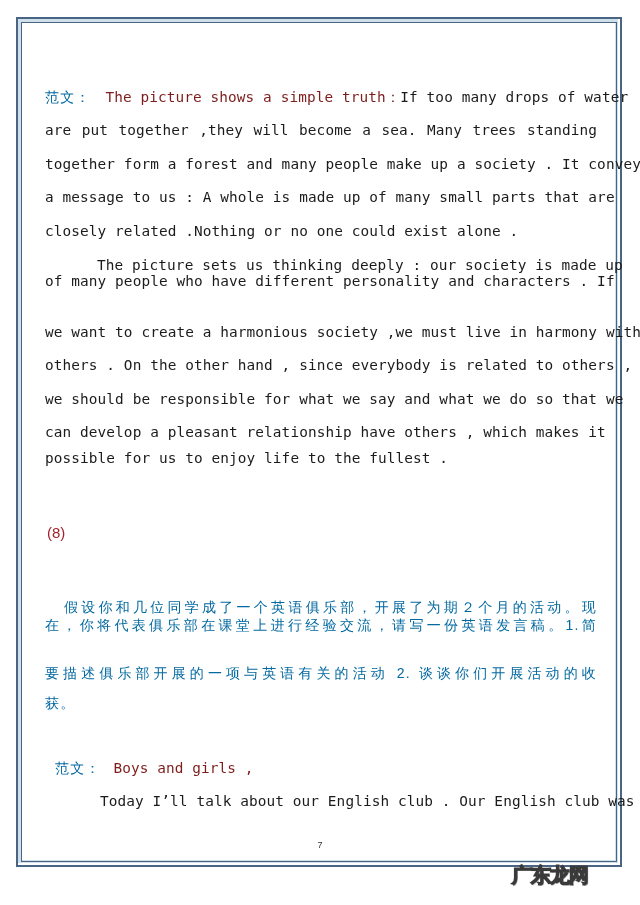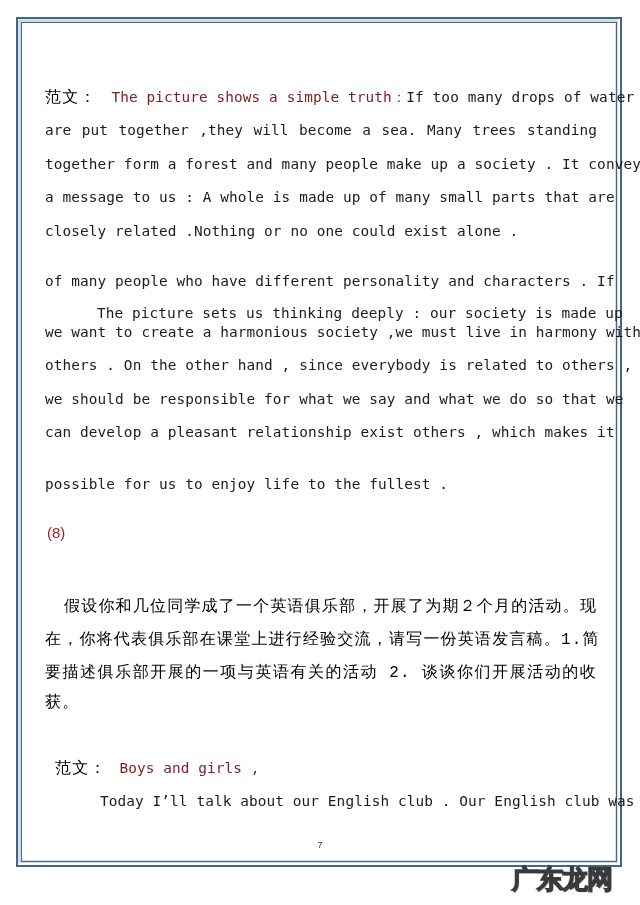--- a/index.html
+++ b/index.html
@@ -58,23 +58,23 @@
     line-height: 18px;
   }
   .justify {
     text-align: justify;
     text-align-last: justify;
   }
   .label-olive {
     color: #7f1d1d;
   }
   .cjk {
-    font-family: Liberation Mono, monospace;
-    color: #000000;
-    font-size: 16px;
+    font-family: Liberation Sans, sans-serif;
+    color: #0369a1;
+    font-size: 14px;
     letter-spacing: 1.2px;
   }
   .section-num {
     position: absolute;
     left: 47px;
     top: 524px;
     font-family: "Liberation Sans", "DejaVu Sans", sans-serif;
     font-size: 15px;
     color: #a3222e;
   }
@@ -87,21 +87,21 @@
     font-family: "Liberation Sans", "DejaVu Sans", sans-serif;
     font-size: 9px;
     color: #333;
   }
   .watermark {
     position: absolute;
     left: 512px;
     top: 862px;
     font-family: "DejaVu Sans", "Liberation Sans", sans-serif;
     font-weight: bold;
-    font-size: 26px;
+    font-size: 20px;
     letter-spacing: -1px;
     color: #ffffff;
     -webkit-text-stroke: 1.3px #3a3a3a;
     text-shadow: 1px 1px 0 #bbbbbb;
     text-align: center;
   }
 </style>
 </head>
 <body>
 
@@ -113,30 +113,30 @@
 
   <div class="line" style="top:88px;">
     <span class="label-olive cjk">范文：</span>
     <span class="label-olive" style="margin-left:6px;">The picture shows a simple truth：</span><span>If too many drops of water</span>
   </div>
   <div class="line justify" style="top:121px;">are put together ,they will become a sea. Many trees standing</div>
   <div class="line justify" style="top:155px;">together form a forest and many people make up a society . It conveys</div>
   <div class="line justify" style="top:188px;">a message to us : A whole is made up of many small parts that are</div>
   <div class="line" style="top:222px;">closely related .Nothing or no one could exist alone .</div>
 
-  <div class="line justify" style="top:256px; left:52px; width:500px;margin-top:48px;">The picture sets us thinking deeply : our society is made up</div>
+  <div class="line justify" style="top:256px; left:52px; width:500px;">The picture sets us thinking deeply : our society is made up</div>
   <div class="line justify" style="top:272px;">of many people who have different personality and characters . If</div>
   <div class="line justify" style="top:323px;">we want to create a harmonious society ,we must live in harmony with</div>
   <div class="line justify" style="top:356px;">others . On the other hand , since everybody is related to others ,</div>
   <div class="line justify" style="top:390px;">we should be responsible for what we say and what we do so that we</div>
-  <div class="line justify" style="top:423px;">can develop a pleasant relationship exist others , which makes it</div>
-  <div class="line" style="top:475px;">possible for us to enjoy life to the fullest .</div>
+  <div class="line justify" style="top:423px;">can develop a pleasant relationship have others , which makes it</div>
+  <div class="line" style="top:449px;">possible for us to enjoy life to the fullest .</div>
 
   <div class="line cjk justify" style="top:598px; left:19px; width:533px;">假设你和几位同学成了一个英语俱乐部，开展了为期２个月的活动。现</div>
-  <div class="line cjk justify" style="top:631px;">在，你将代表俱乐部在课堂上进行经验交流，请写一份英语发言稿。1.简</div>
+  <div class="line cjk justify" style="top:616px;">在，你将代表俱乐部在课堂上进行经验交流，请写一份英语发言稿。1.简</div>
   <div class="line cjk justify" style="top:664px;">要描述俱乐部开展的一项与英语有关的活动 2. 谈谈你们开展活动的收</div>
   <div class="line cjk" style="top:694px;">获。</div>
 
   <div class="line" style="top:759px; left:10px;">
     <span class="label-olive cjk">范文：</span>
     <span class="label-olive" style="margin-left:4px;">Boys and girls ,</span>
   </div>
   <div class="line" style="top:792px; left:35px; width:517px; text-align:justify; text-align-last:justify;margin-left:20px;">Today  I’ll talk about our English club . Our English club was</div>
 </div>
 

